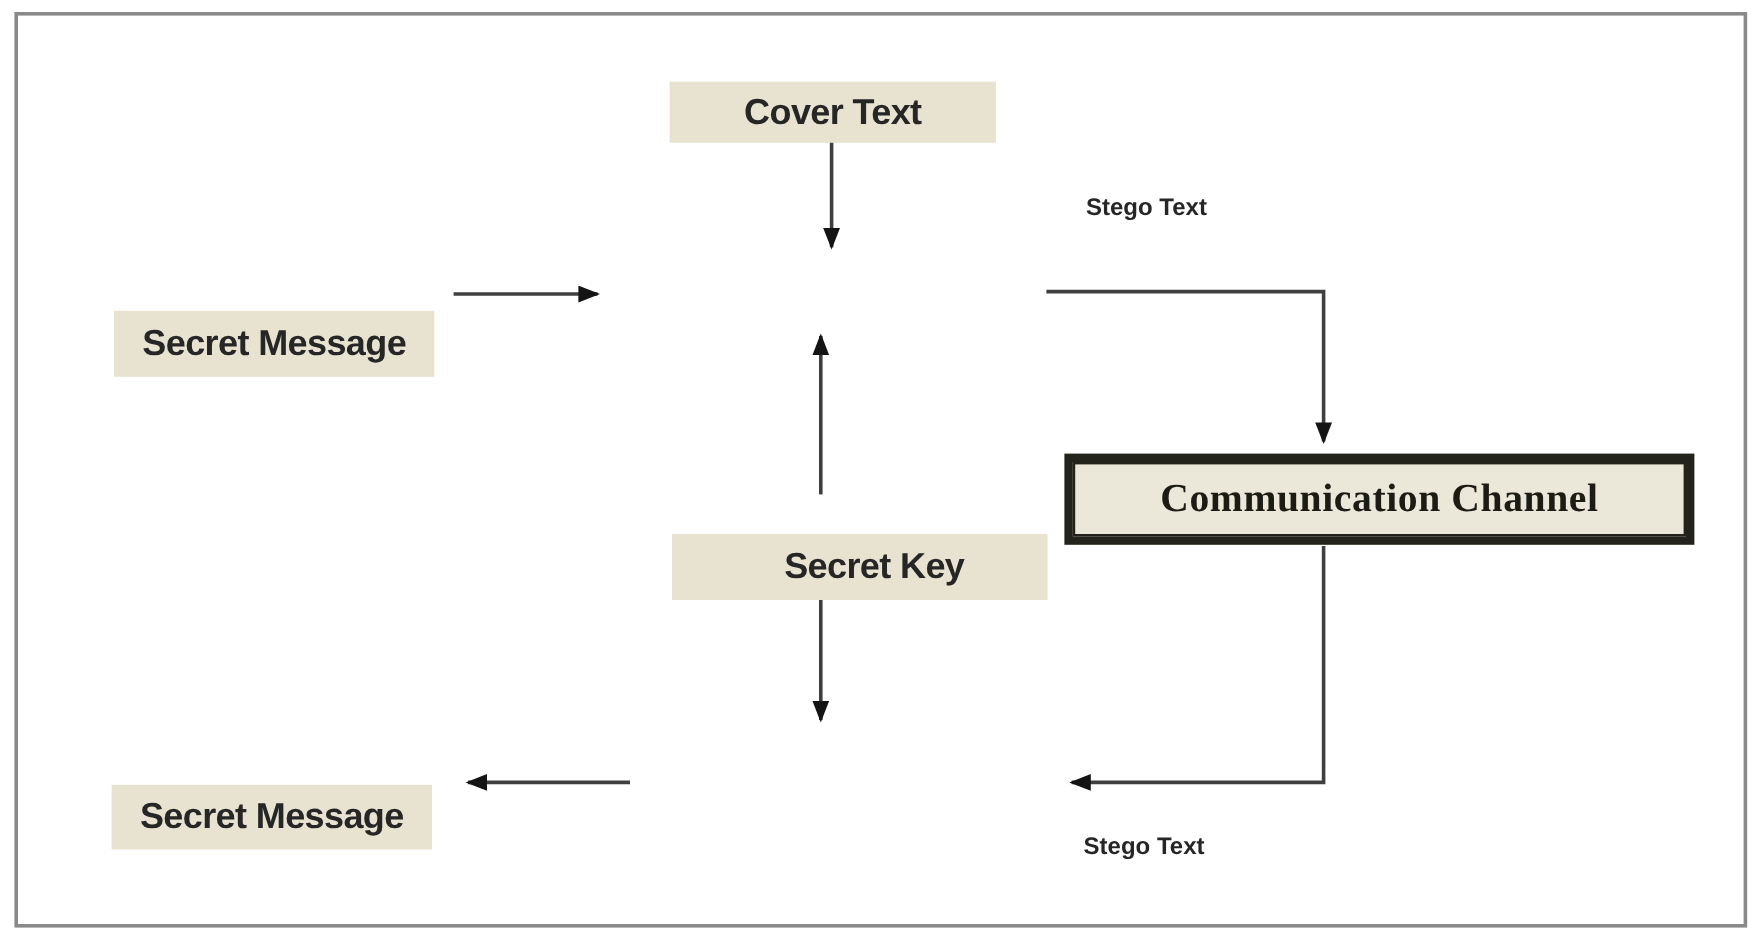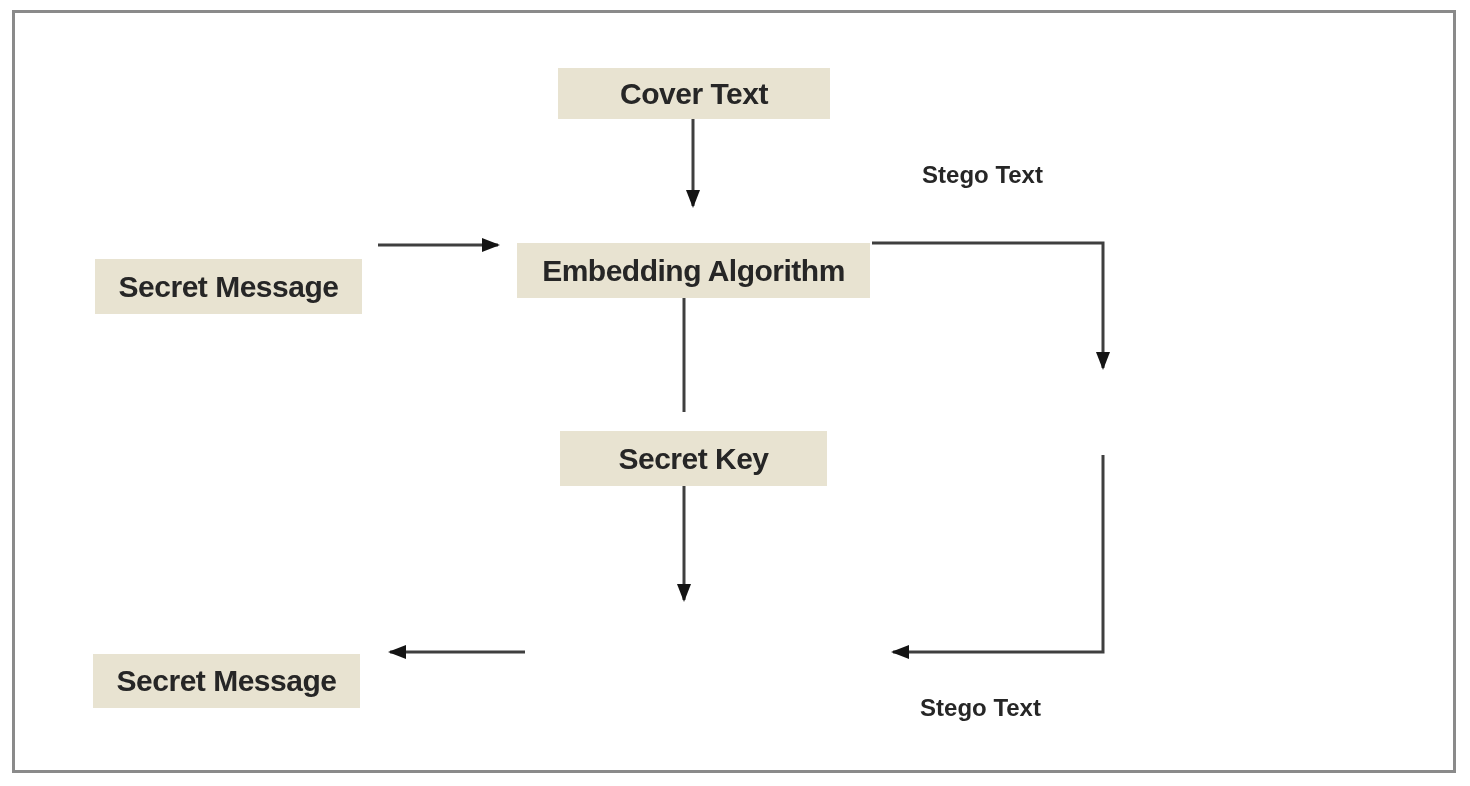--- a/index.html
+++ b/index.html
@@ -32,42 +32,42 @@
     color:var(--box-text);
     display:flex;align-items:center;justify-content:center;
     font-weight:bold;font-size:30px;line-height:1;
     letter-spacing:-0.5px;
     white-space:nowrap;
     margin-top:31px;
   }
   .box-cover       {left:558px;top:37px; width:272px;height:51px;}
   .box-embedding   {left:517px;top:212px;width:353px;height:55px;}
   .box-secret-in   {left:95px; top:228px;width:267px;height:55px;}
-  .box-secret-key  {left:560px;top:400px;width:267px;height:55px;}
+  .box-secret-key  {left:560px;top:414px;width:289px;height:55px;padding-left:24px;}
   .box-extracting  {left:528px;top:624px;width:340px;height:53px;}
   .box-secret-out  {left:93px; top:623px;width:267px;height:54px;}
   .channel-outer{
     position:absolute;left:887px;top:378px;width:525px;height:76px;
     background:var(--channel-frame);
     box-sizing:border-box;padding:7px;
   }
   .channel-inner{
     width:100%;height:100%;box-sizing:border-box;
     background:var(--channel-fill);
     border:2px solid var(--channel-frame);
     display:flex;align-items:center;justify-content:center;
     font-family:"Liberation Serif", serif;
     font-weight:bold;font-size:33px;letter-spacing:0.5px;
     color:#1c1b14;white-space:nowrap;
   }
   .float-label{
     position:absolute;
-    font-weight:bold;font-size:24px;line-height:1;
+    font-weight:bold;font-size:20px;line-height:1;
     color:var(--box-text);
-    text-align:center;white-space:nowrap;
+    text-align:left;white-space:nowrap;
   }
   .label-stego-top   {left:905px;top:163px;width:155px;}
   .label-stego-bottom{left:903px;top:696px;width:155px;}
   svg.arrows{position:absolute;left:0;top:0;width:1470px;height:786px;pointer-events:none;}
   svg.arrows .shaft{stroke:var(--arrow-shaft);stroke-width:3;fill:none;}
   svg.arrows .head{fill:var(--arrow-head);}
 </style>
 </head>
 <body>
 
@@ -98,28 +98,30 @@
   </svg>
 
   <div class="box box-cover">
     <span>Cover Text</span>
   </div>
 
   <div class="box box-secret-in">
     <span>Secret Message</span>
   </div>
 
-  <div class="box box-embedding">
-    <span>Embedding Algorithm</span>
-  </div>
 
   <div class="box box-secret-key">
     <span>Secret Key</span>
   </div>
 
+  <div class="channel-outer">
+    <div class="channel-inner">
+      <span>Communication Channel</span>
+    </div>
+  </div>
 
 
   <div class="box box-secret-out">
     <span>Secret Message</span>
   </div>
 
   <div class="float-label label-stego-top">Stego Text</div>
 
   <div class="float-label label-stego-bottom">Stego Text</div>
 

